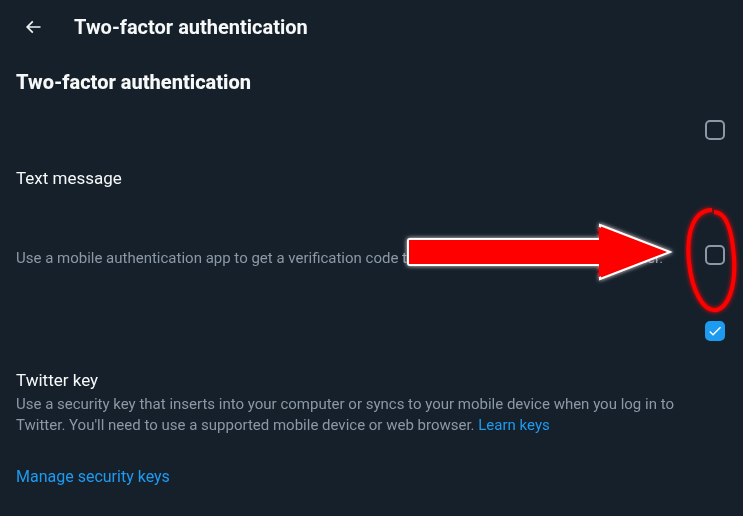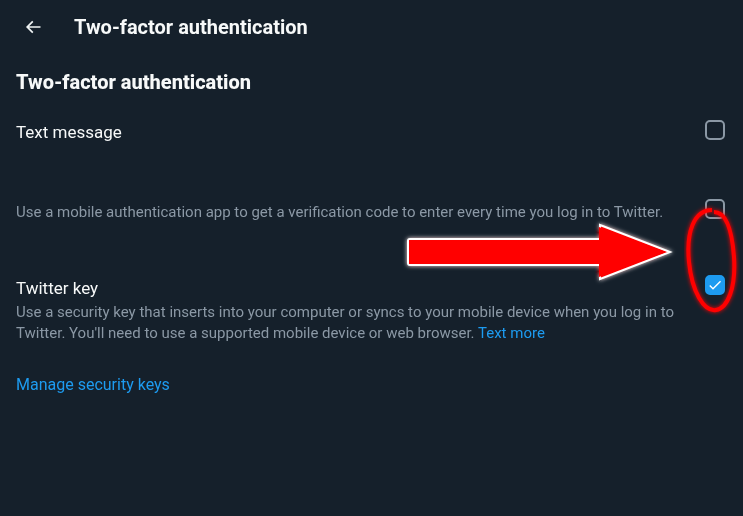--- a/index.html
+++ b/index.html
@@ -41,20 +41,21 @@
     }
     .option {
       padding: 16px 16px;
       position: relative;
     }
     .option-title {
       font-size: 17px;
       font-weight: 400;
       color: #f7f9f9;
       margin-bottom: 4px;
+      margin-top: 46px;
     }
     .option-desc {
       font-size: 15px;
       color: #8b98a5;
       line-height: 1.35;
       max-width: 680px;
     }
     .link {
       color: #1d9bf0;
       cursor: pointer;
@@ -126,21 +127,21 @@
 </div>
 
 <div class="option" style="padding-top:40px;">
   <div class="option-desc">Use a mobile authentication app to get a verification code to enter every time you log in to Twitter.</div>
   <div class="checkbox" style="top:37px;"></div>
 </div>
 
 <div class="option" style="padding-top:40px;">
   <div class="option-title">Twitter key</div>
   <div class="option-desc">
-    <span>Use a security key that inserts into your computer or syncs to your mobile device when you log in to Twitter. You'll need to use a supported mobile device or web browser. </span><a class="link">Text more</a>
+    <span>Use a security key that inserts into your computer or syncs to your mobile device when you log in to Twitter. You'll need to use a supported mobile device or web browser. </span><a class="link">Learn keys</a>
   </div>
   <div class="checkbox checked" style="top:37px;">
     <svg viewBox="0 0 24 24" fill="#fff">
         <path d="M9 16.17L4.83 12l-1.42 1.41L9 19 21 7l-1.41-1.41z"></path>
       </svg>
   </div>
 </div>
 
 <div class="manage-link">Manage security keys</div>
 

